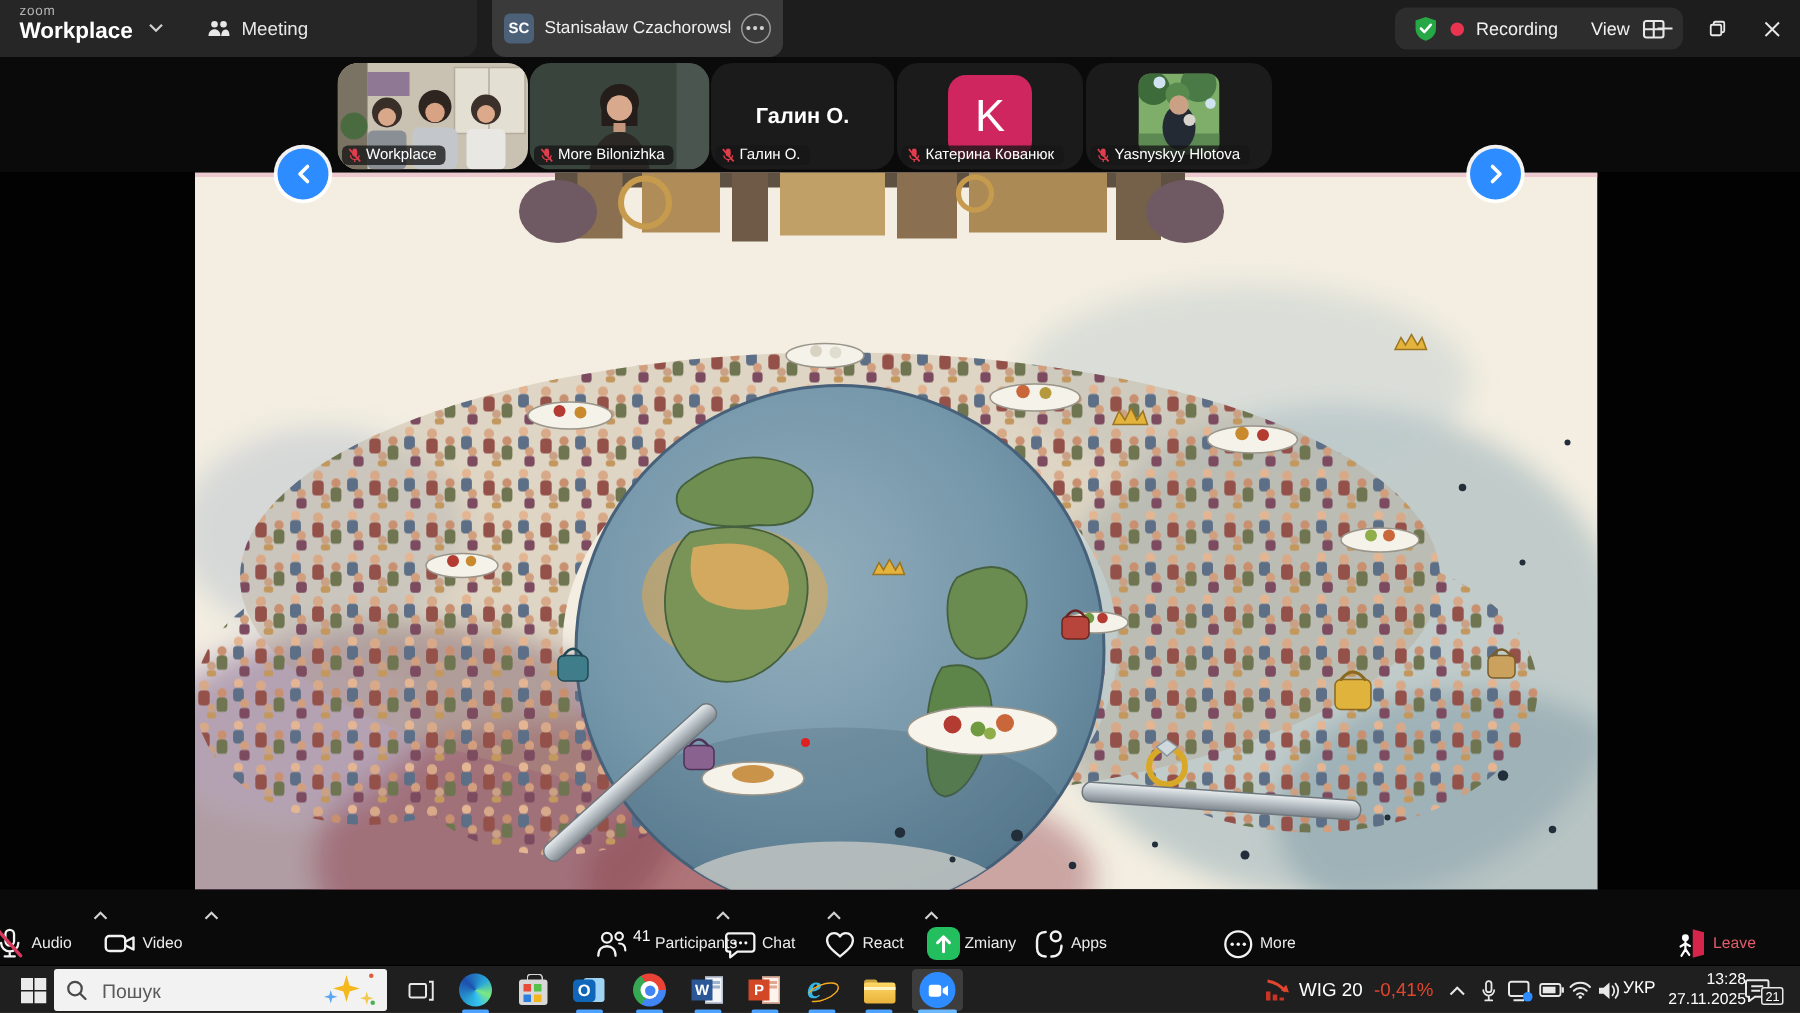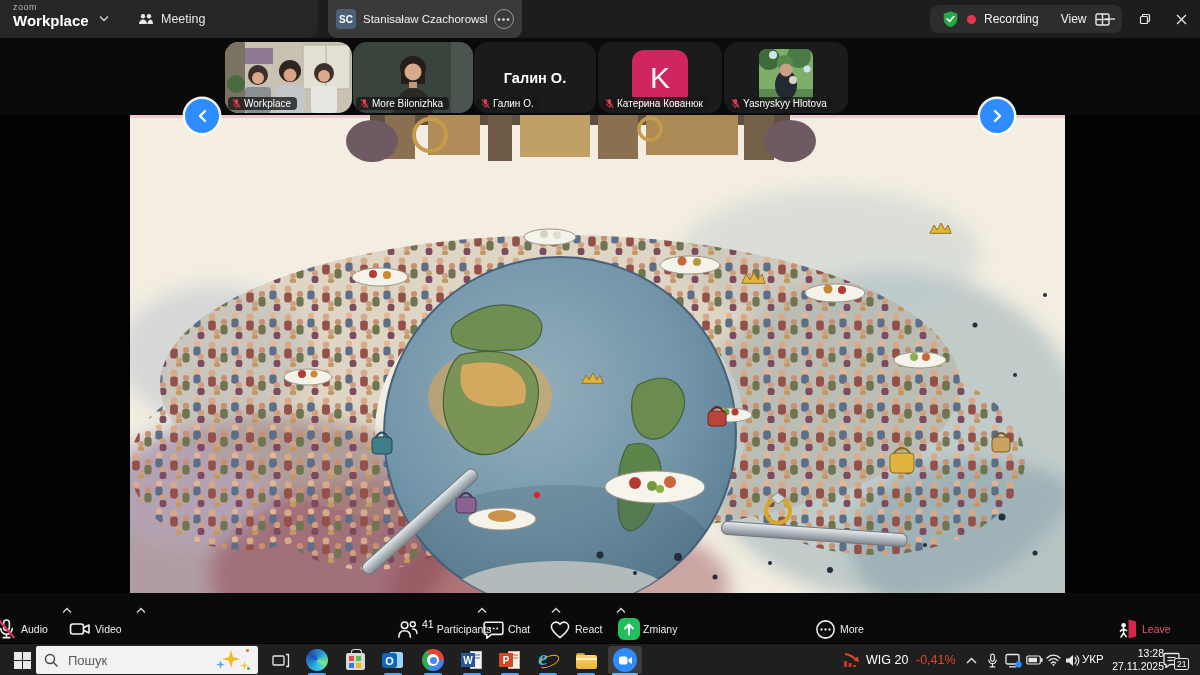--- a/index.html
+++ b/index.html
@@ -500,20 +500,30 @@
       <div class="tb-iconrow">
         <span class="share-chip">
           <svg width="12" height="13" viewBox="0 0 12 13">
               <path d="M6,11.5 V2 M2,5.5 L6,1.5 L10,5.5" fill="none" stroke="#fff" stroke-width="2" stroke-linecap="round" stroke-linejoin="round"></path>
             </svg>
         </span>
       </div>
       <div class="lab">Zmiany</div>
     </div>
 
+    <div class="tb-item" style="left:733px">
+      <div class="tb-iconrow">
+        <svg width="23" height="23" viewBox="0 0 24 24">
+          <path d="M9.5,3.5 C5.5,3.5 3.5,5.5 3.5,9.5 v5 c0,4 2,6 6,6" fill="none" stroke="#f2f2f2" stroke-width="1.7" stroke-linecap="round"></path>
+          <circle cx="16.5" cy="6.5" r="3.4" fill="none" stroke="#f2f2f2" stroke-width="1.7"></circle>
+          <path d="M20.5,13 c0,4.6 -2.6,7.5 -7,7.5" fill="none" stroke="#f2f2f2" stroke-width="1.7" stroke-linecap="round"></path>
+        </svg>
+      </div>
+      <div class="lab">Apps</div>
+    </div>
 
 
     <div class="tb-item" style="left:859px">
       <div class="tb-iconrow">
         <svg width="23" height="23" viewBox="0 0 24 24">
           <circle cx="12" cy="12" r="9" fill="none" stroke="#f2f2f2" stroke-width="1.6"></circle>
           <circle cx="7.8" cy="12" r="1.2" fill="#f2f2f2"></circle>
             <circle cx="12" cy="12" r="1.2" fill="#f2f2f2"></circle>
             <circle cx="16.2" cy="12" r="1.2" fill="#f2f2f2"></circle>
         </svg>

